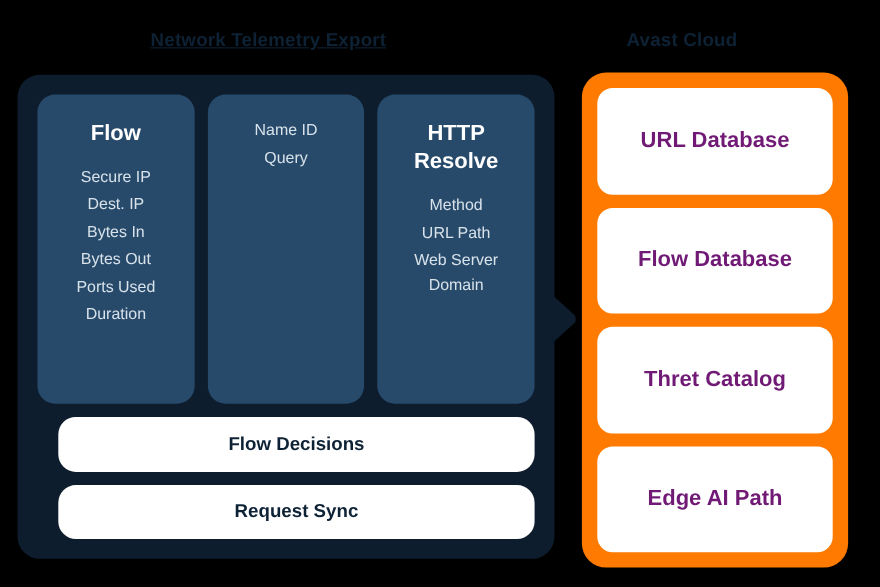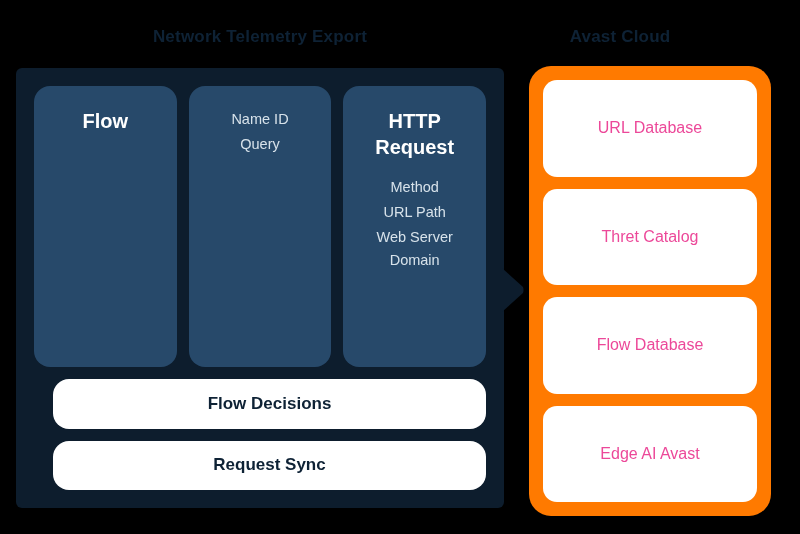--- a/index.html
+++ b/index.html
@@ -28,39 +28,40 @@
     position: absolute;
     font-size: 17px;
     font-weight: bold;
     letter-spacing: 0.2px;
     color: #0e2235;
     text-align: center;
     white-space: nowrap;
     line-height: 22px;
   }
   #title-left {
-    left: 16px;
+    left: 0;
     top: 26px;
     width: 488px;
+    text-decoration: underline;
   }
   #title-right {
     left: 499px;
     top: 26px;
     width: 242px;
   }
 
   
   .left-panel {
     position: absolute;
     left: 16px;
     top: 68px;
     width: 488px;
     height: 440px;
     background: #0d1d2d;
-    border-radius: 6px;
+    border-radius: 20px;
     box-sizing: border-box;
     padding: 18px 18px 18px 18px;
     display: flex;
     flex-direction: column;
   }
 
   .cards-row {
     display: flex;
     flex-direction: row;
     gap: 12px;
@@ -152,53 +153,61 @@
     gap: 12px;
   }
 
   .cloud-card {
     flex: 1 1 0;
     background: #ffffff;
     border-radius: 14px;
     display: flex;
     align-items: center;
     justify-content: center;
-    color: #ec4899;
-    font-size: 16px;
-    font-weight: normal;
+    color: #701a75;
+    font-size: 20px;
+    font-weight: bold;
     text-align: center;
   }
 </style>
 </head>
 <body>
 
 <div class="canvas">
 
   <div class="section-title" id="title-left">Network Telemetry Export</div>
 
   <div class="section-title" id="title-right">Avast Cloud</div>
 
   <div class="left-panel">
 
     <div class="cards-row">
 
       <div class="field-card">
         <div class="field-card-title">Flow</div>
+        <div class="field-list">
+          <div class="field-item">Secure IP</div>
+          <div class="field-item">Dest. IP</div>
+          <div class="field-item">Bytes In</div>
+          <div class="field-item">Bytes Out</div>
+          <div class="field-item">Ports Used</div>
+          <div class="field-item">Duration</div>
+        </div>
       </div>
 
       <div class="field-card">
         <div class="field-list">
           <div class="field-item">Name ID</div>
           <div class="field-item">Query</div>
         </div>
       </div>
 
       <div class="field-card">
         <div class="field-card-title">HTTP
-Request</div>
+Resolve</div>
         <div class="field-list">
           <div class="field-item">Method</div>
           <div class="field-item">URL Path</div>
           <div class="field-item spaced">Web Server
 Domain</div>
         </div>
       </div>
 
     </div>
 
@@ -210,18 +219,18 @@
   </div>
 
   <div class="arrow-connector">
     <svg width="22" height="44" viewBox="0 0 22 44" xmlns="http://www.w3.org/2000/svg">
       <path d="M0,0 L0,44 L21,25 Q22,22 21,19 Z" fill="#0d1d2d"></path>
     </svg>
   </div>
 
   <div class="right-panel">
     <div class="cloud-card">URL Database</div>
+    <div class="cloud-card">Flow Database</div>
     <div class="cloud-card">Thret Catalog</div>
-    <div class="cloud-card">Flow Database</div>
-    <div class="cloud-card">Edge AI Avast</div>
+    <div class="cloud-card">Edge AI Path</div>
   </div>
 
 </div>
 
 </body></html>

